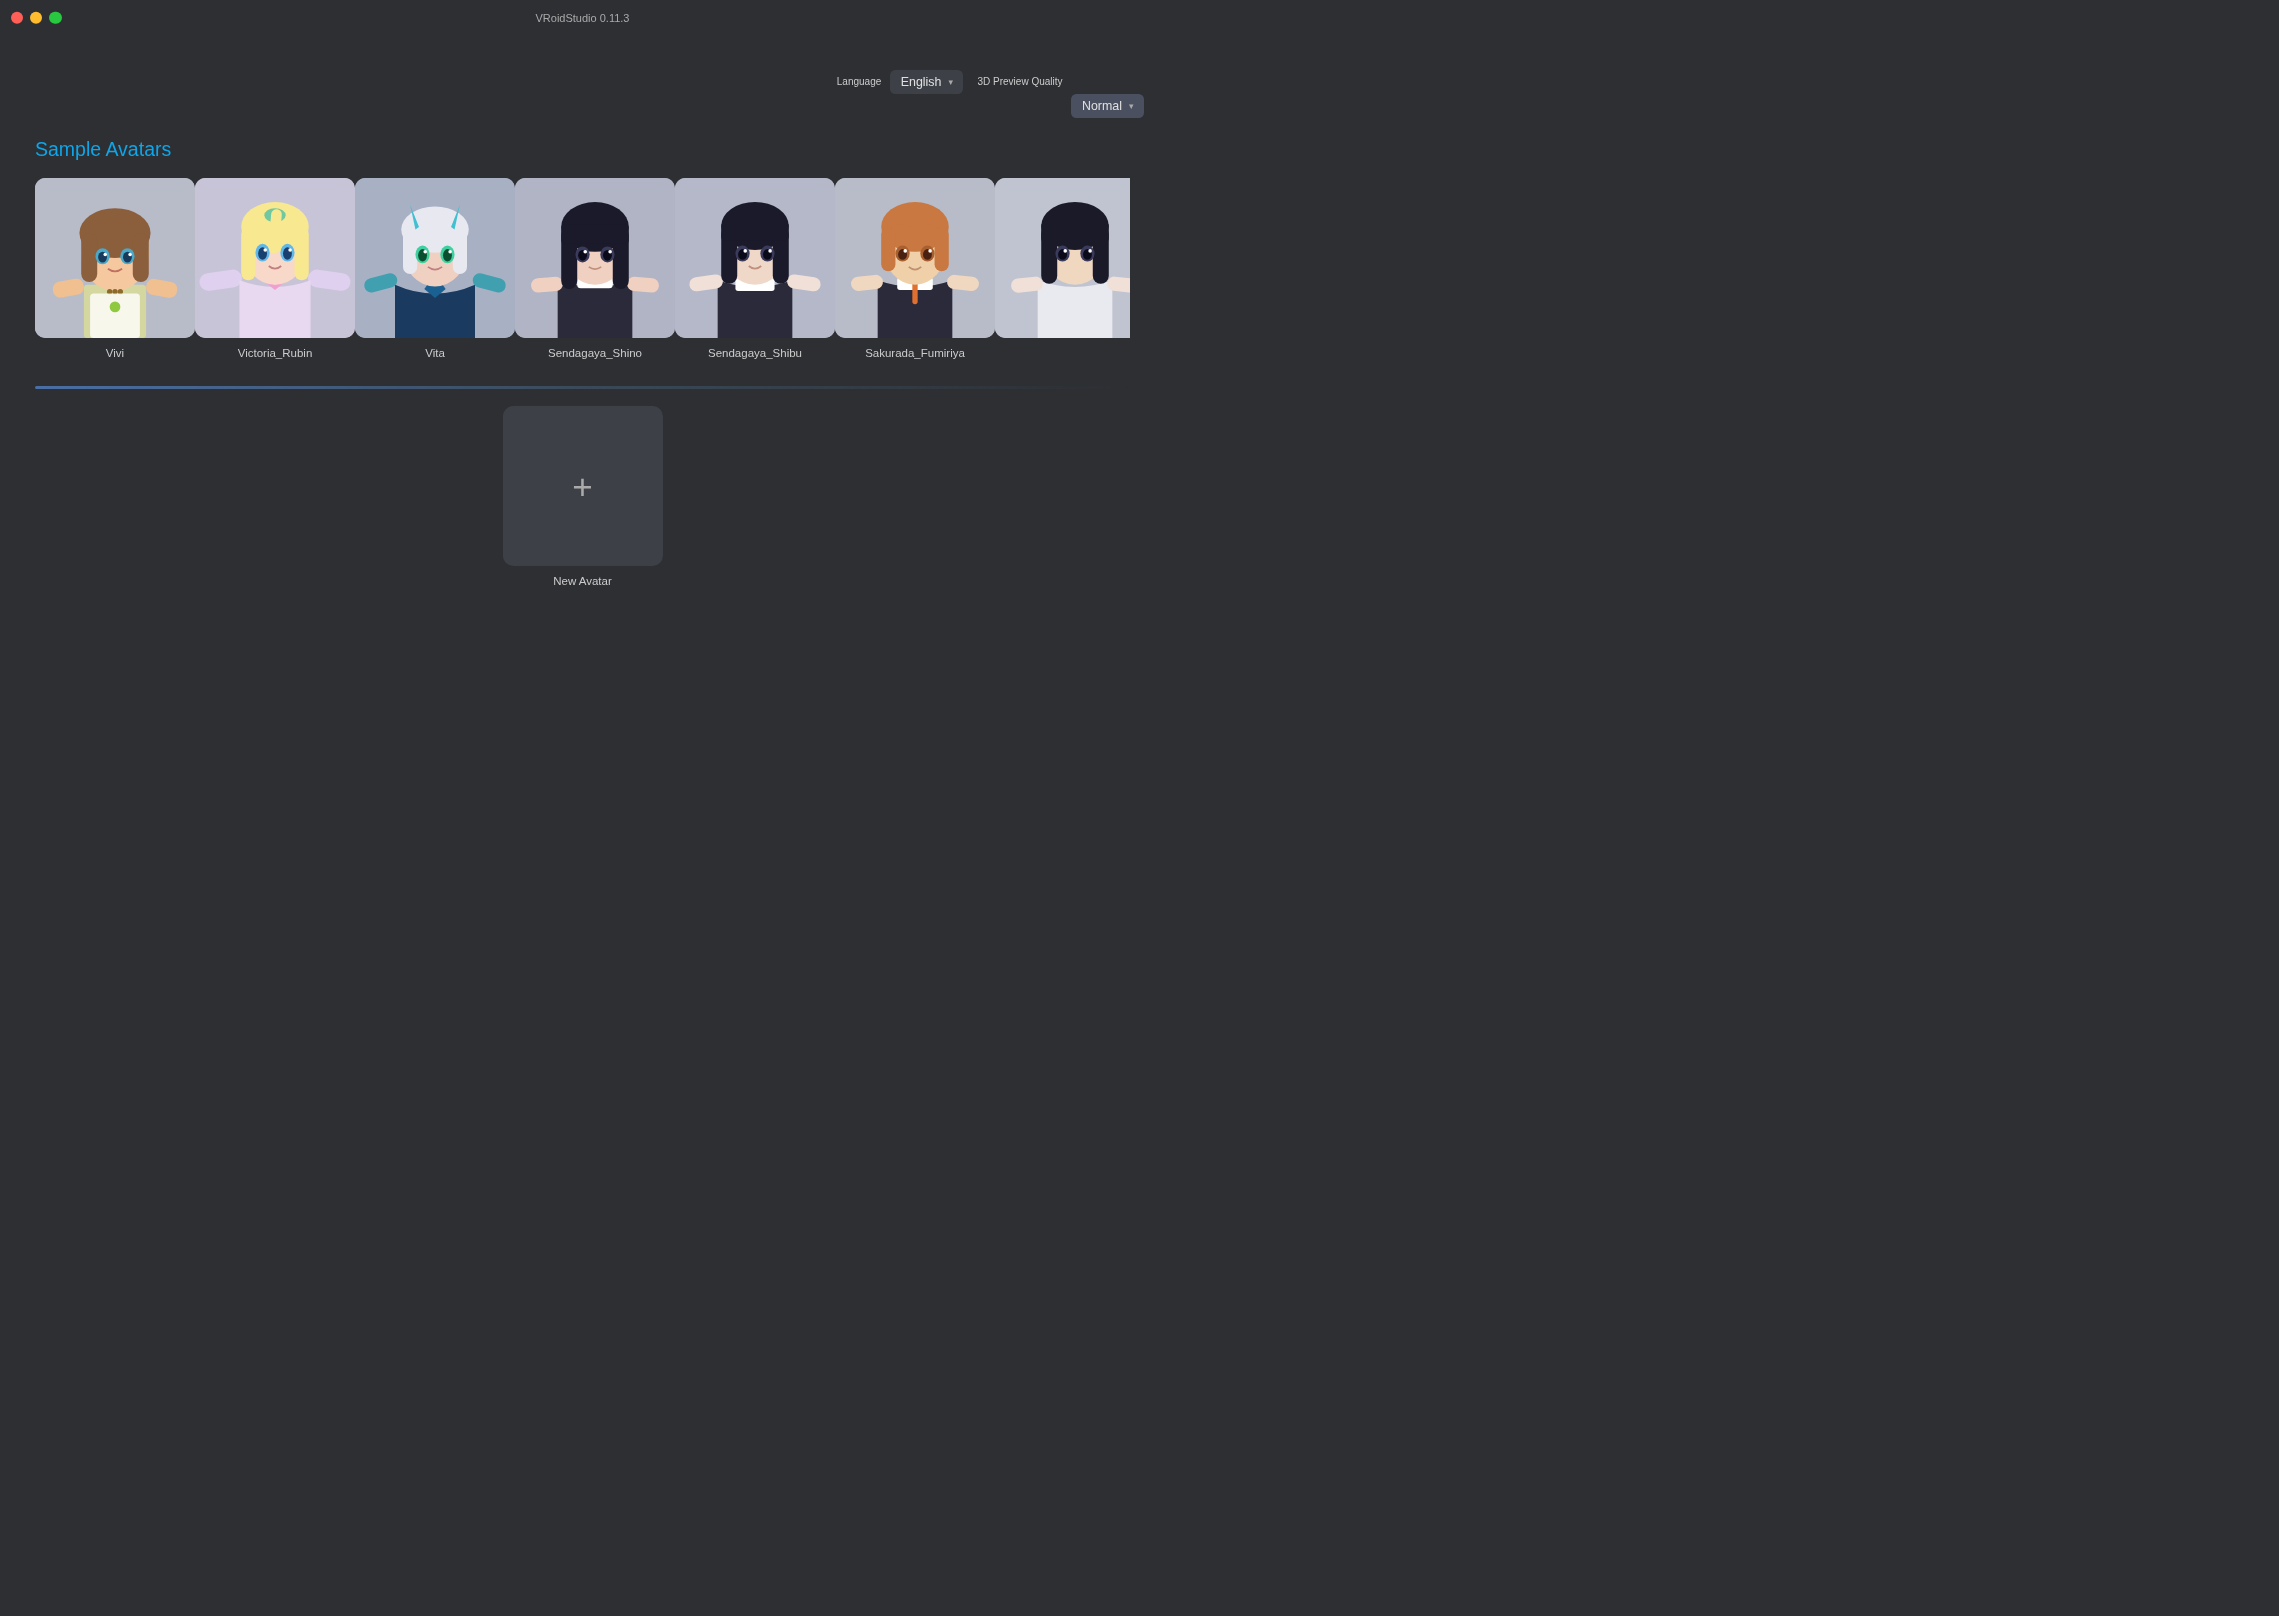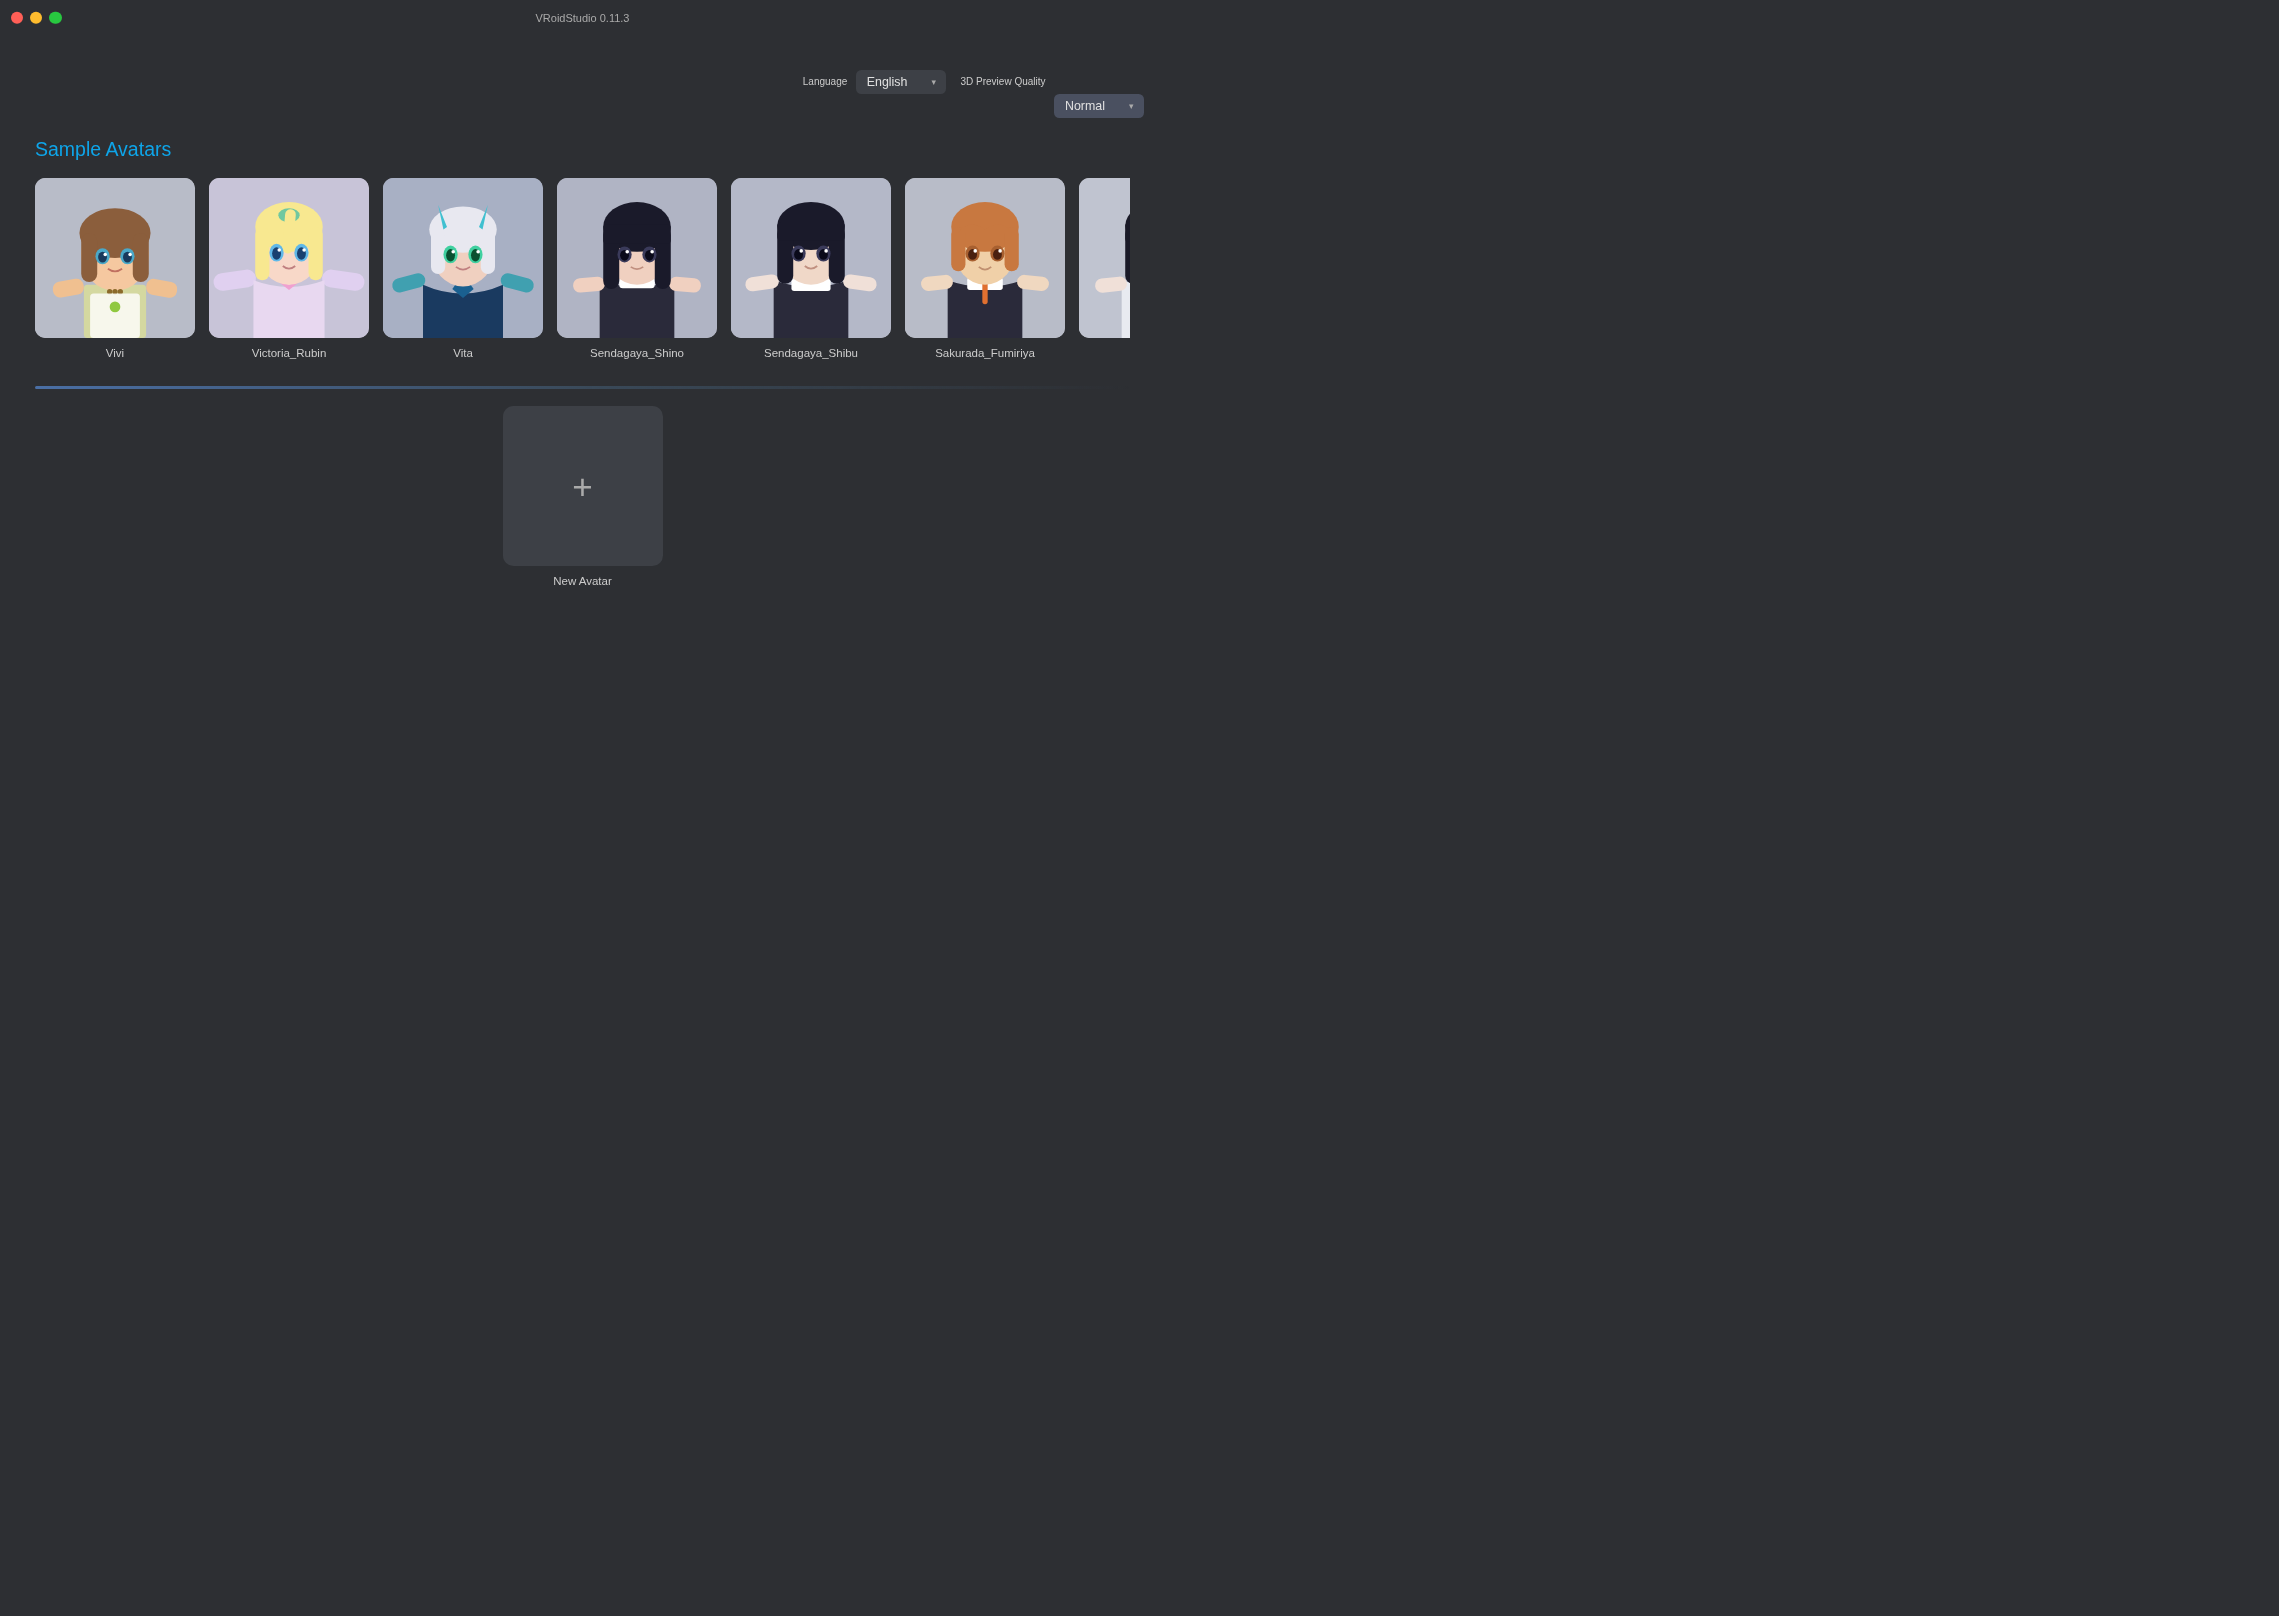--- a/index.html
+++ b/index.html
@@ -66,21 +66,21 @@
     }
 
     .control-label {
       font-size: 10px;
       color: #cccccc;
     }
 
     .dropdown-btn {
       display: flex;
       align-items: center;
-      gap: 24px;
+      gap: 7px;
       background-color: #3d4046;
       border: none;
       border-radius: 5.3px;
       color: #e0e0e0;
       font-size: 12.4px;
       padding: 5.3px 10.6px;
       cursor: pointer;
     }
 
     .dropdown-btn.quality {
@@ -119,21 +119,20 @@
       border-radius: 2.7px;
     }
 
     .avatars-scroll-container::-webkit-scrollbar-thumb {
       background: #5a6880;
       border-radius: 2.7px;
     }
 
     .avatars-row {
       display: flex;
-      gap: 14px;
       width: max-content;
     }
 
     .avatar-card {
       display: flex;
       flex-direction: column;
       align-items: center;
       cursor: pointer;
     }
 

